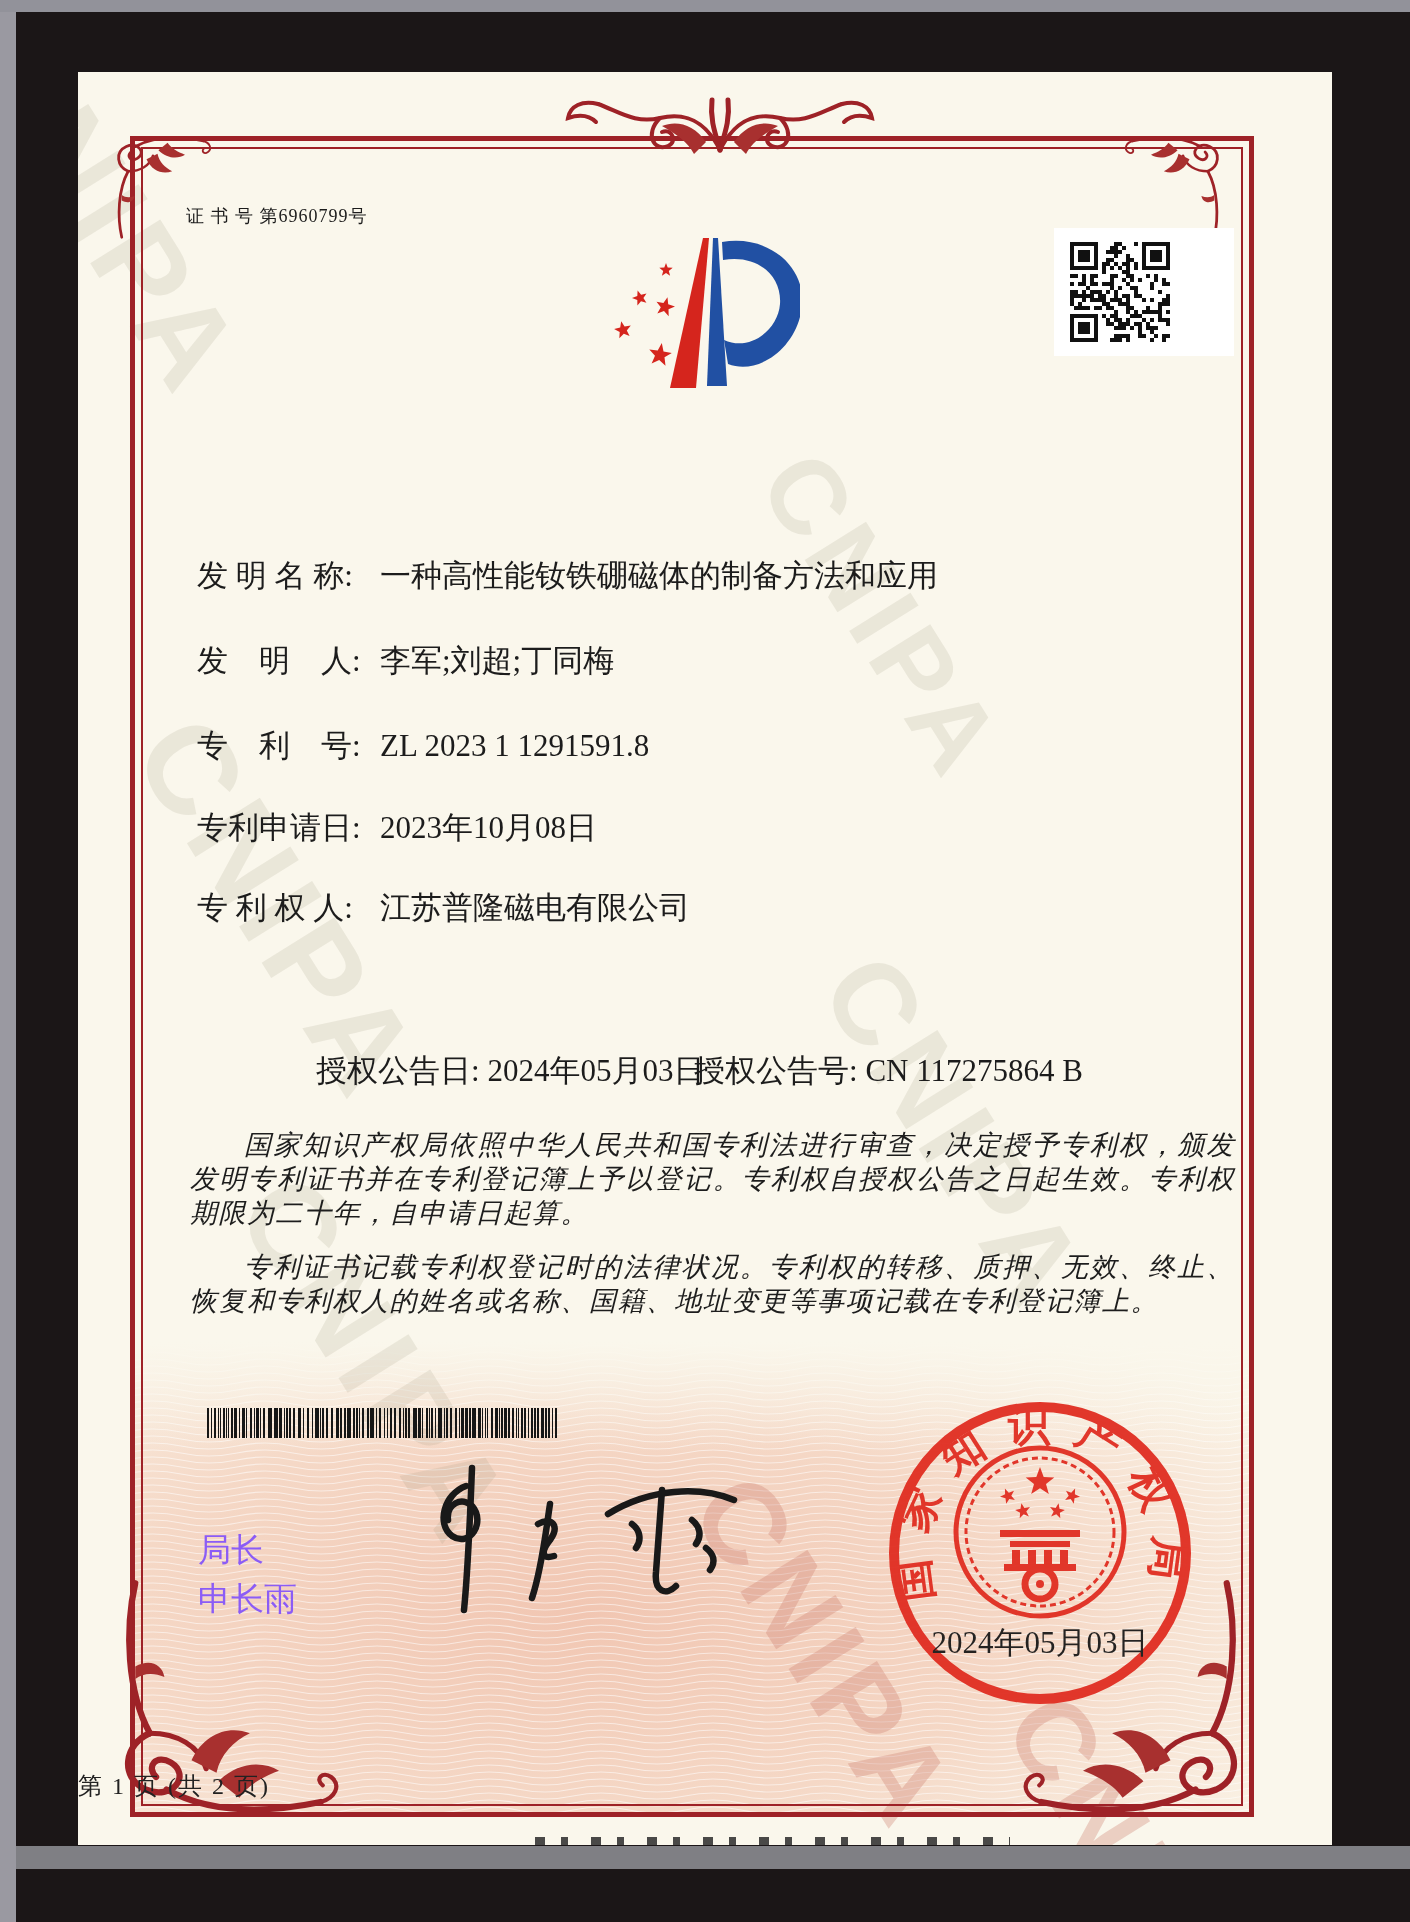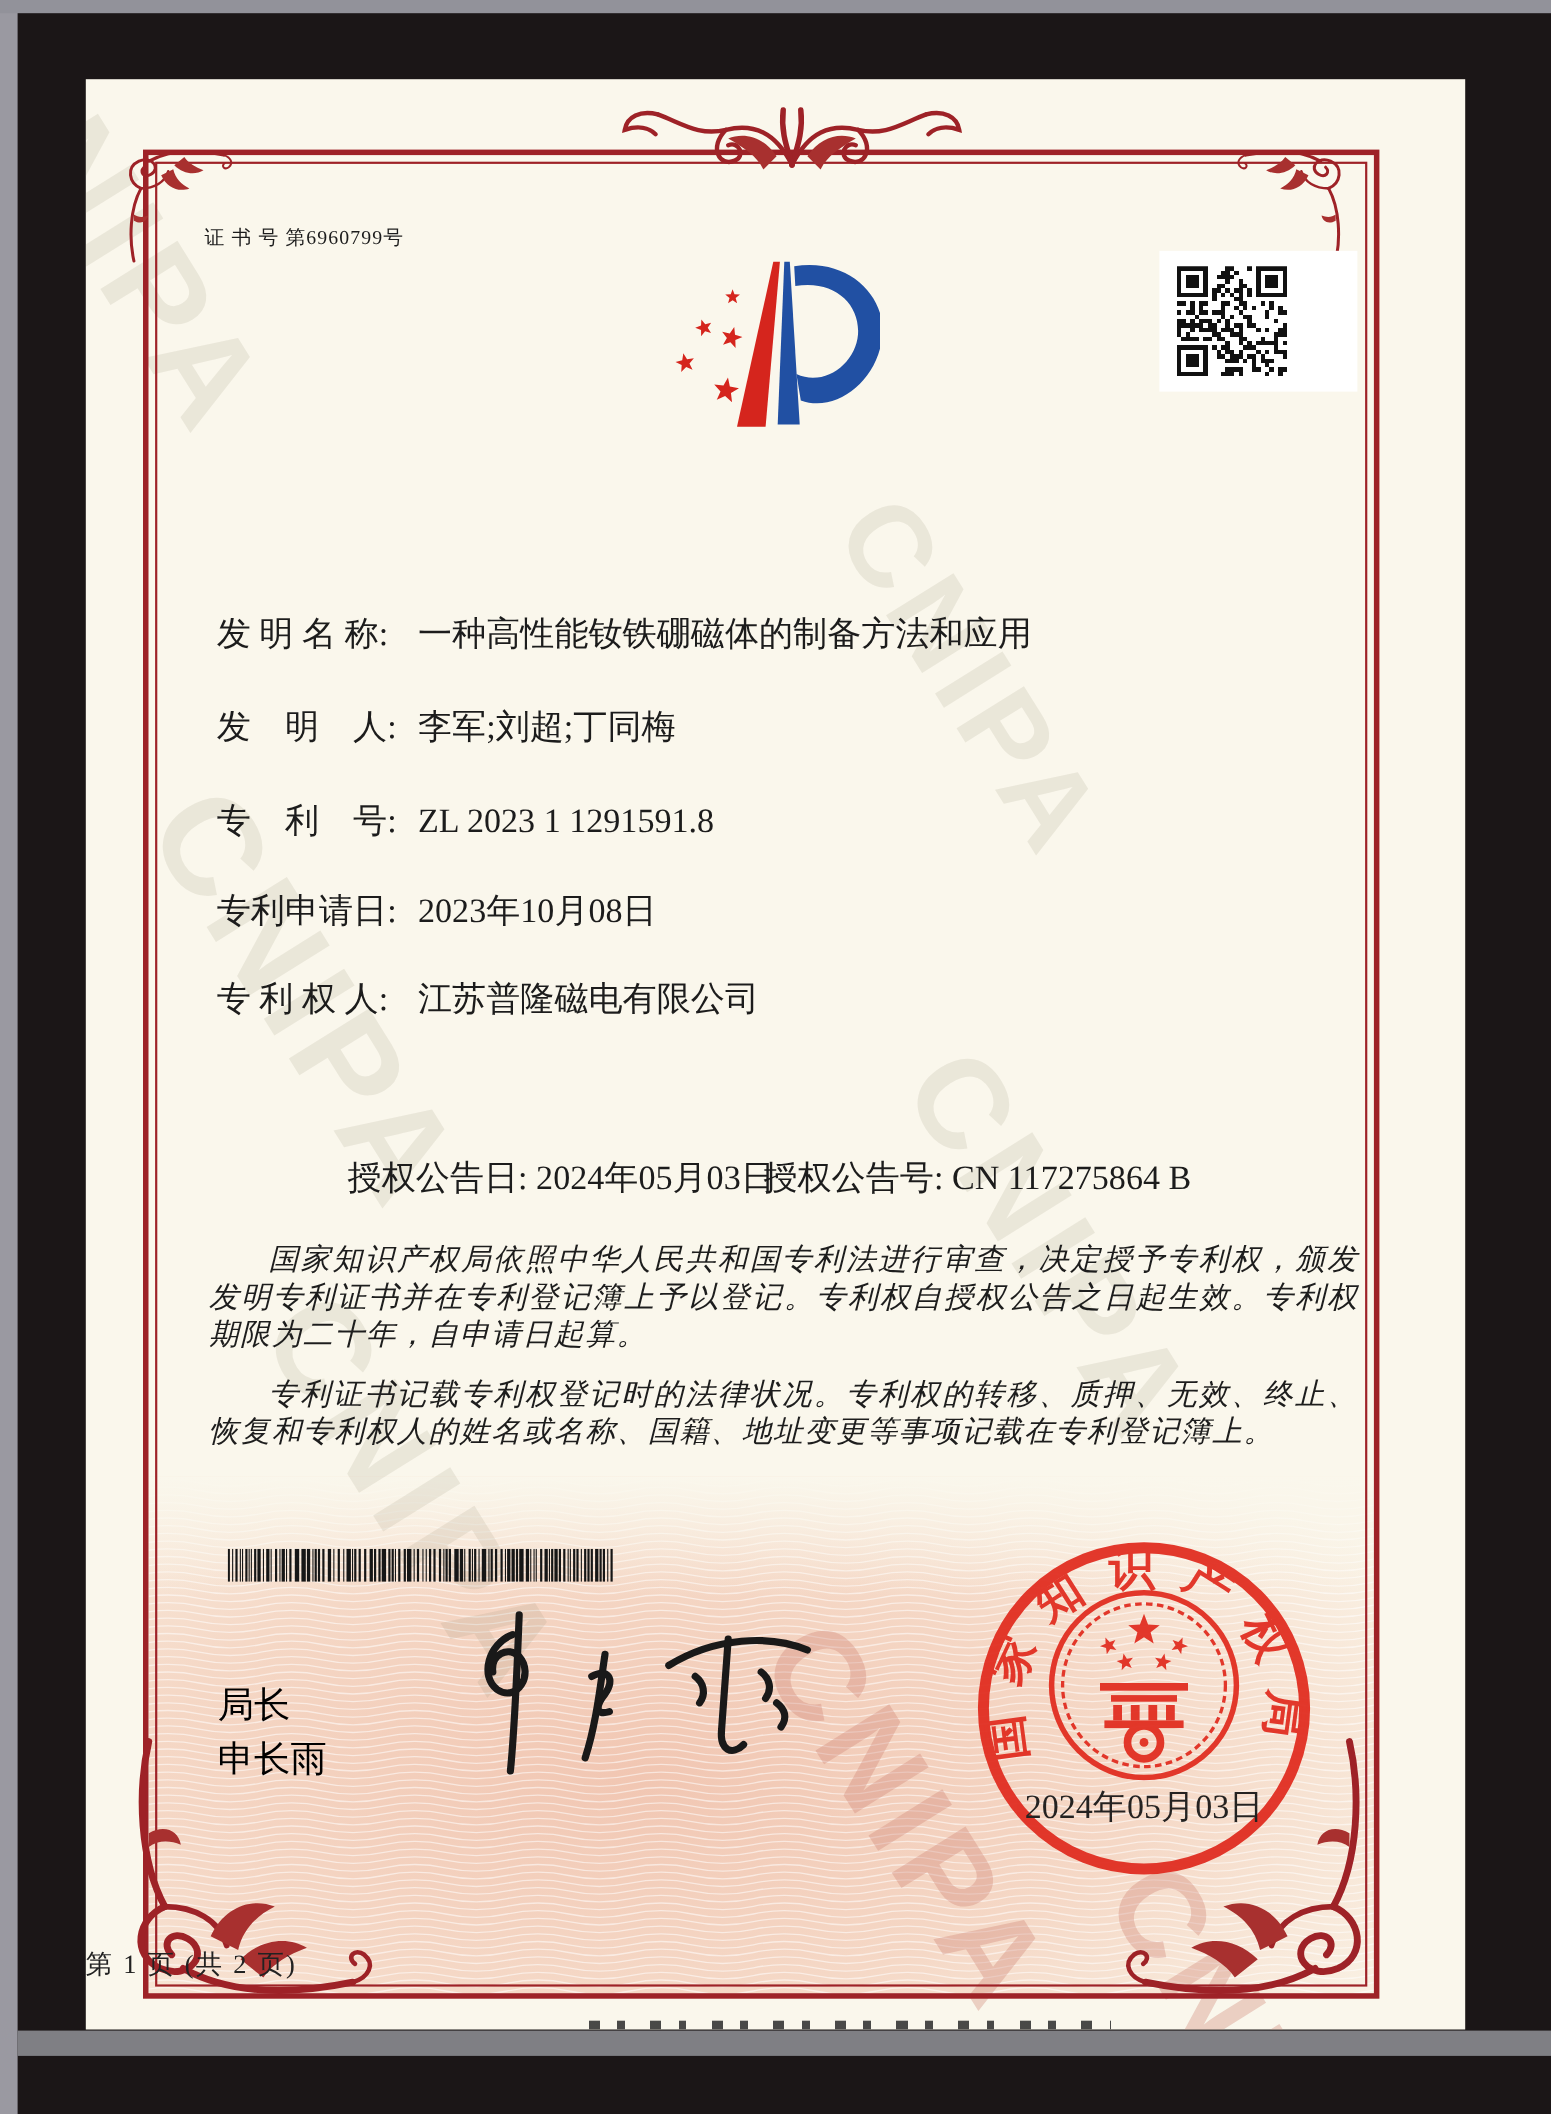--- a/index.html
+++ b/index.html
@@ -27,21 +27,21 @@
   .qr-patch{position:absolute;left:976px;top:156px;width:180px;height:128px;background:#ffffff;z-index:5;}
   .title{left:0;right:0;top:344px;text-align:center;font-size:70px;font-weight:bold;letter-spacing:34px;padding-left:34px;}
   .frow{position:absolute;left:119px;font-size:31px;line-height:40px;z-index:5;color:#1c1c1c;}
   .flabel{display:inline-block;width:183px;white-space:pre;vertical-align:top;}
   .fvalue{display:inline-block;max-width:770px;white-space:pre-wrap;vertical-align:top;}
   .grant-left{position:absolute;left:119px;}
   .grant-right{position:absolute;left:497px;}
   .para{position:absolute;left:112px;width:1045px;font-size:27px;line-height:34px;text-indent:2em;
         text-align:justify;letter-spacing:1.5px;font-style:italic;z-index:5;color:#1d1d1d;}
   .barcode-box{position:absolute;left:129px;top:1336px;z-index:5;}
-  .signer{position:absolute;left:120px;font-size:33px;z-index:5;color:#000000;
+  .signer{position:absolute;left:120px;font-size:33px;z-index:5;color:#8b5cf6;
           font-family:"Liberation Sans","DejaVu Sans",sans-serif;}
   .signature{position:absolute;left:322px;top:1388px;z-index:6;}
   .seal{position:absolute;left:802px;top:1321px;z-index:7;}
   .footer{position:absolute;left:0;right:60px;top:1698px;text-align:left;font-size:24px;letter-spacing:2px;z-index:5;color:#222;}
   .cutoff{position:absolute;left:457px;top:1765px;width:475px;height:8px;opacity:.85;z-index:5;
           background:repeating-linear-gradient(90deg,#2a2a2a 0 10px,transparent 10px 26px,#2a2a2a 26px 33px,transparent 33px 56px);}
 </style>
 </head>
 <body>
 

